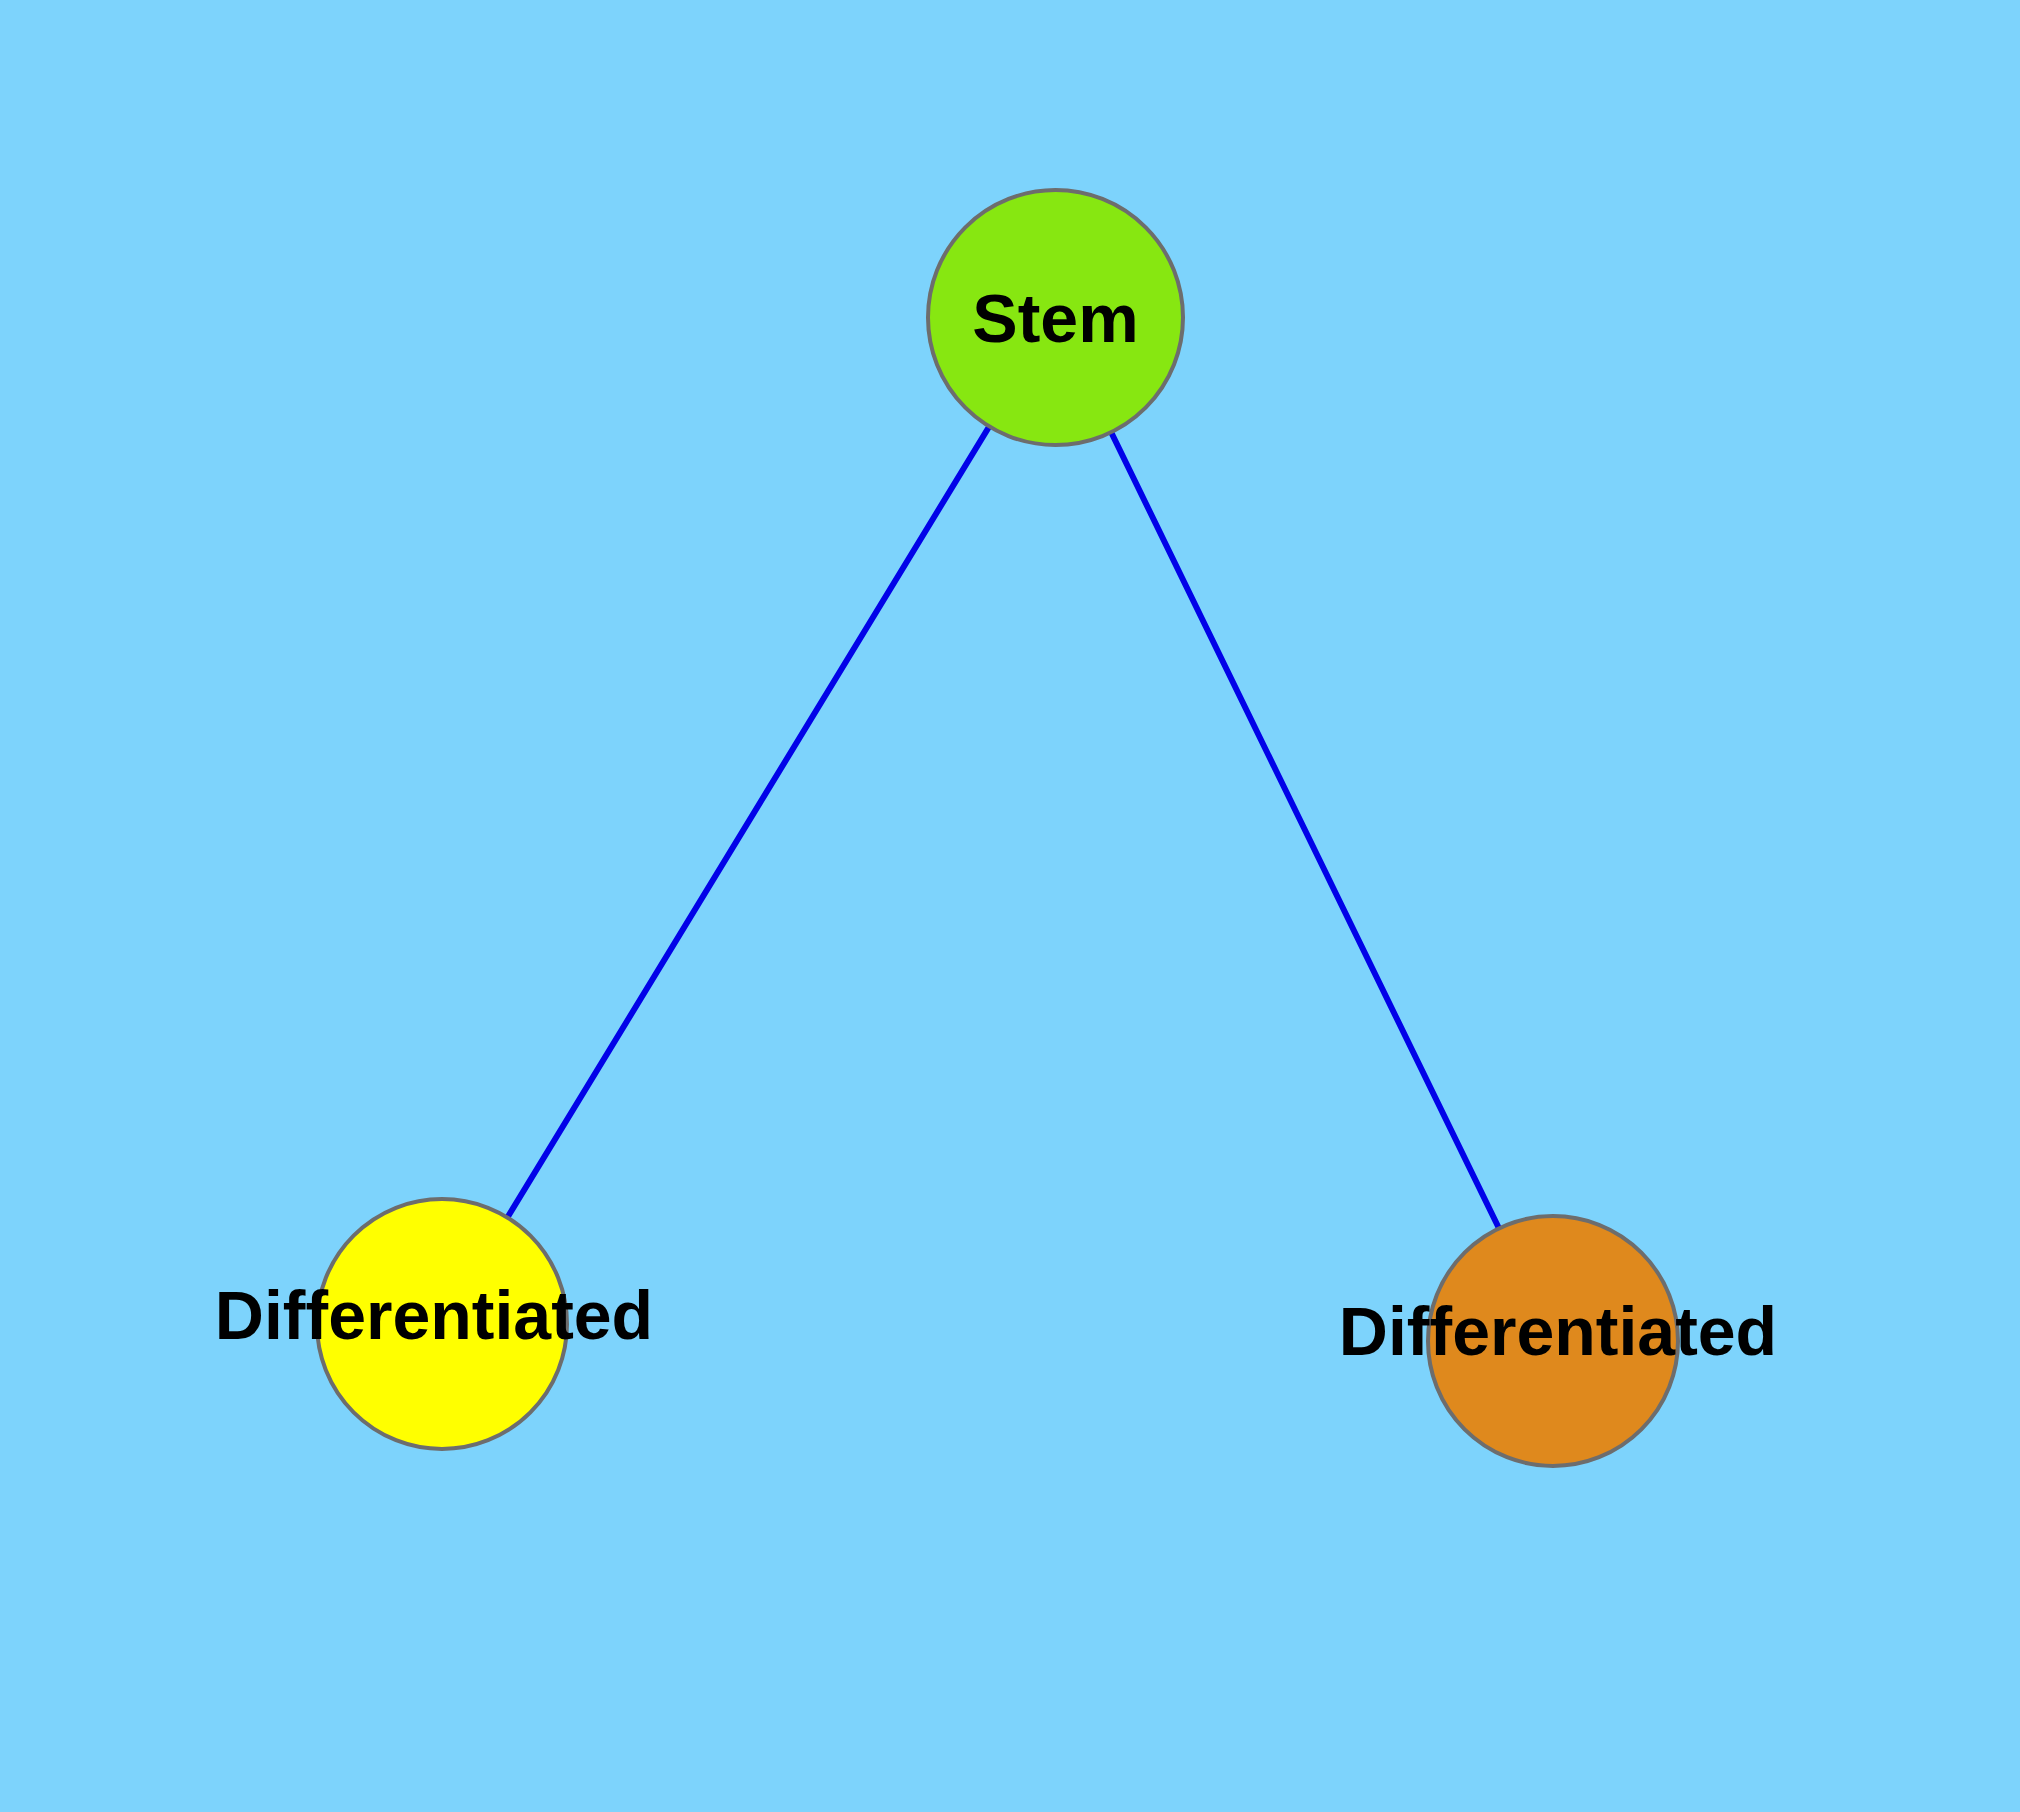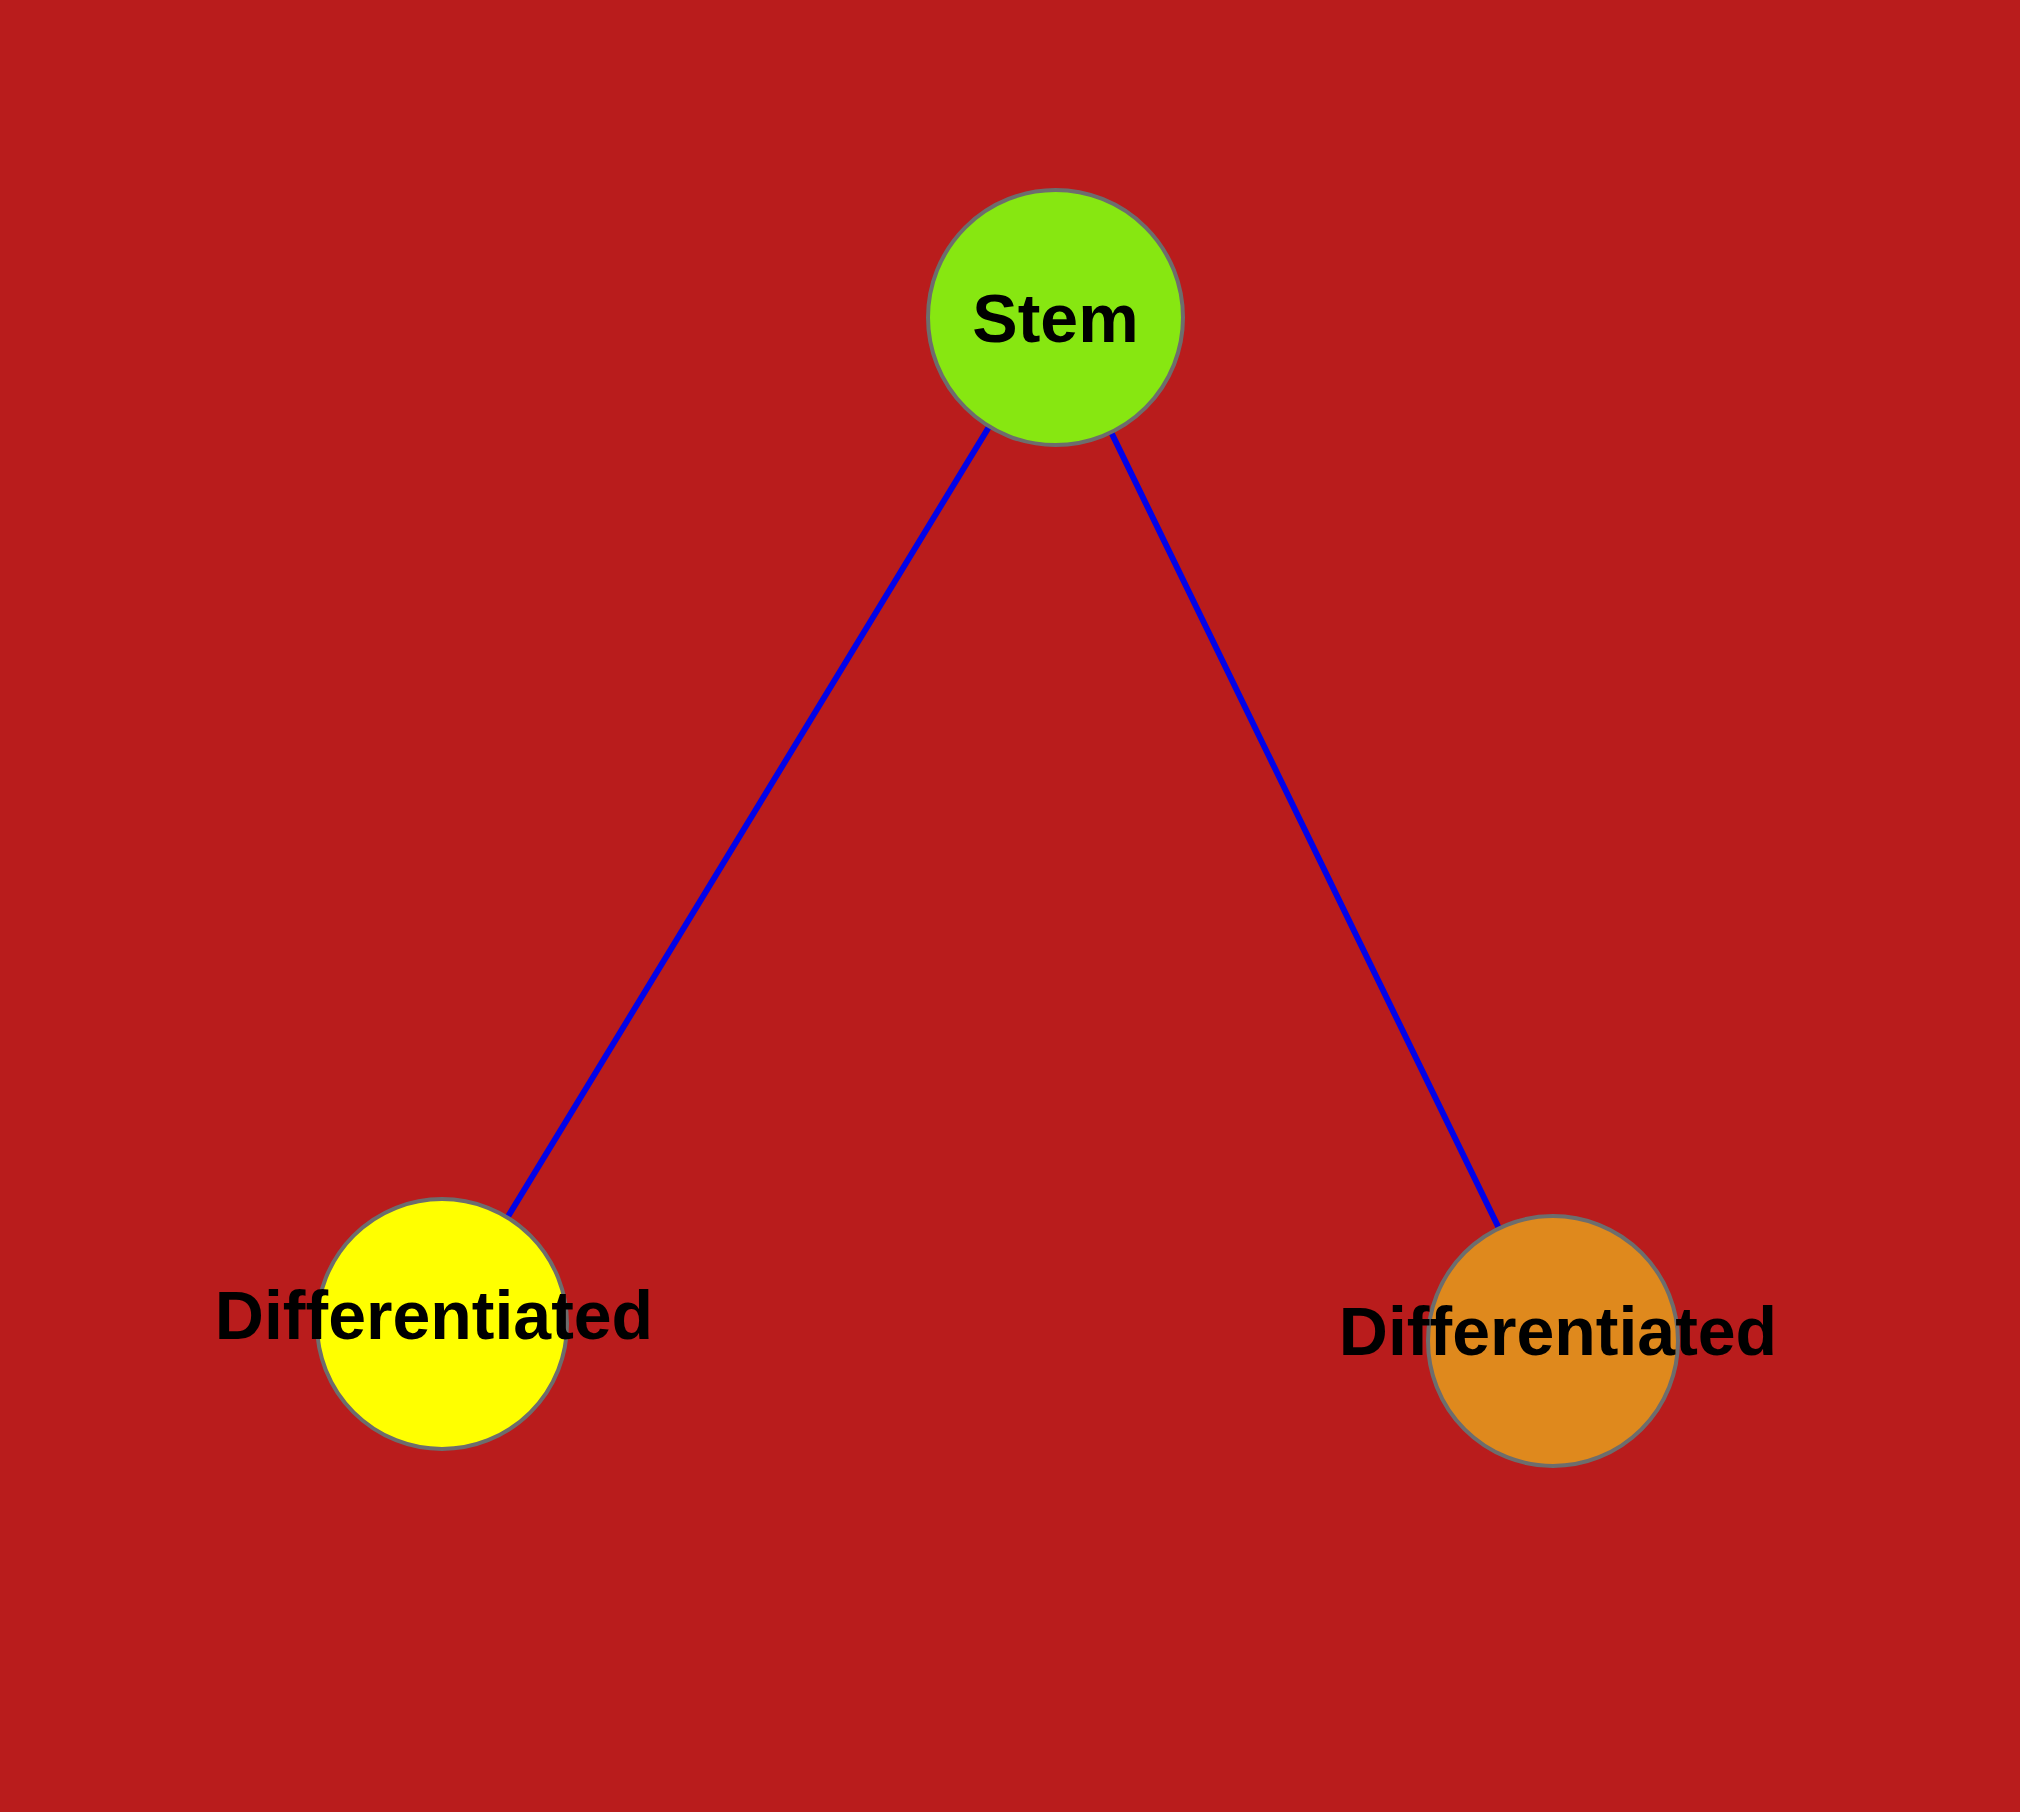--- a/index.html
+++ b/index.html
@@ -4,21 +4,21 @@
 <style>
   html, body {
     margin: 0;
     padding: 0;
     background: #ffffff;
   }
   .stage {
     position: relative;
     width: 2021px;
     height: 1812px;
-    background: #b91c1c;
+    background: #7dd3fc;
     overflow: hidden;
     font-family: "Liberation Sans", "DejaVu Sans", sans-serif;
   }
   svg.edges {
     position: absolute;
     left: 0;
     top: 0;
   }
   .edge {
     stroke: #0202e8;

